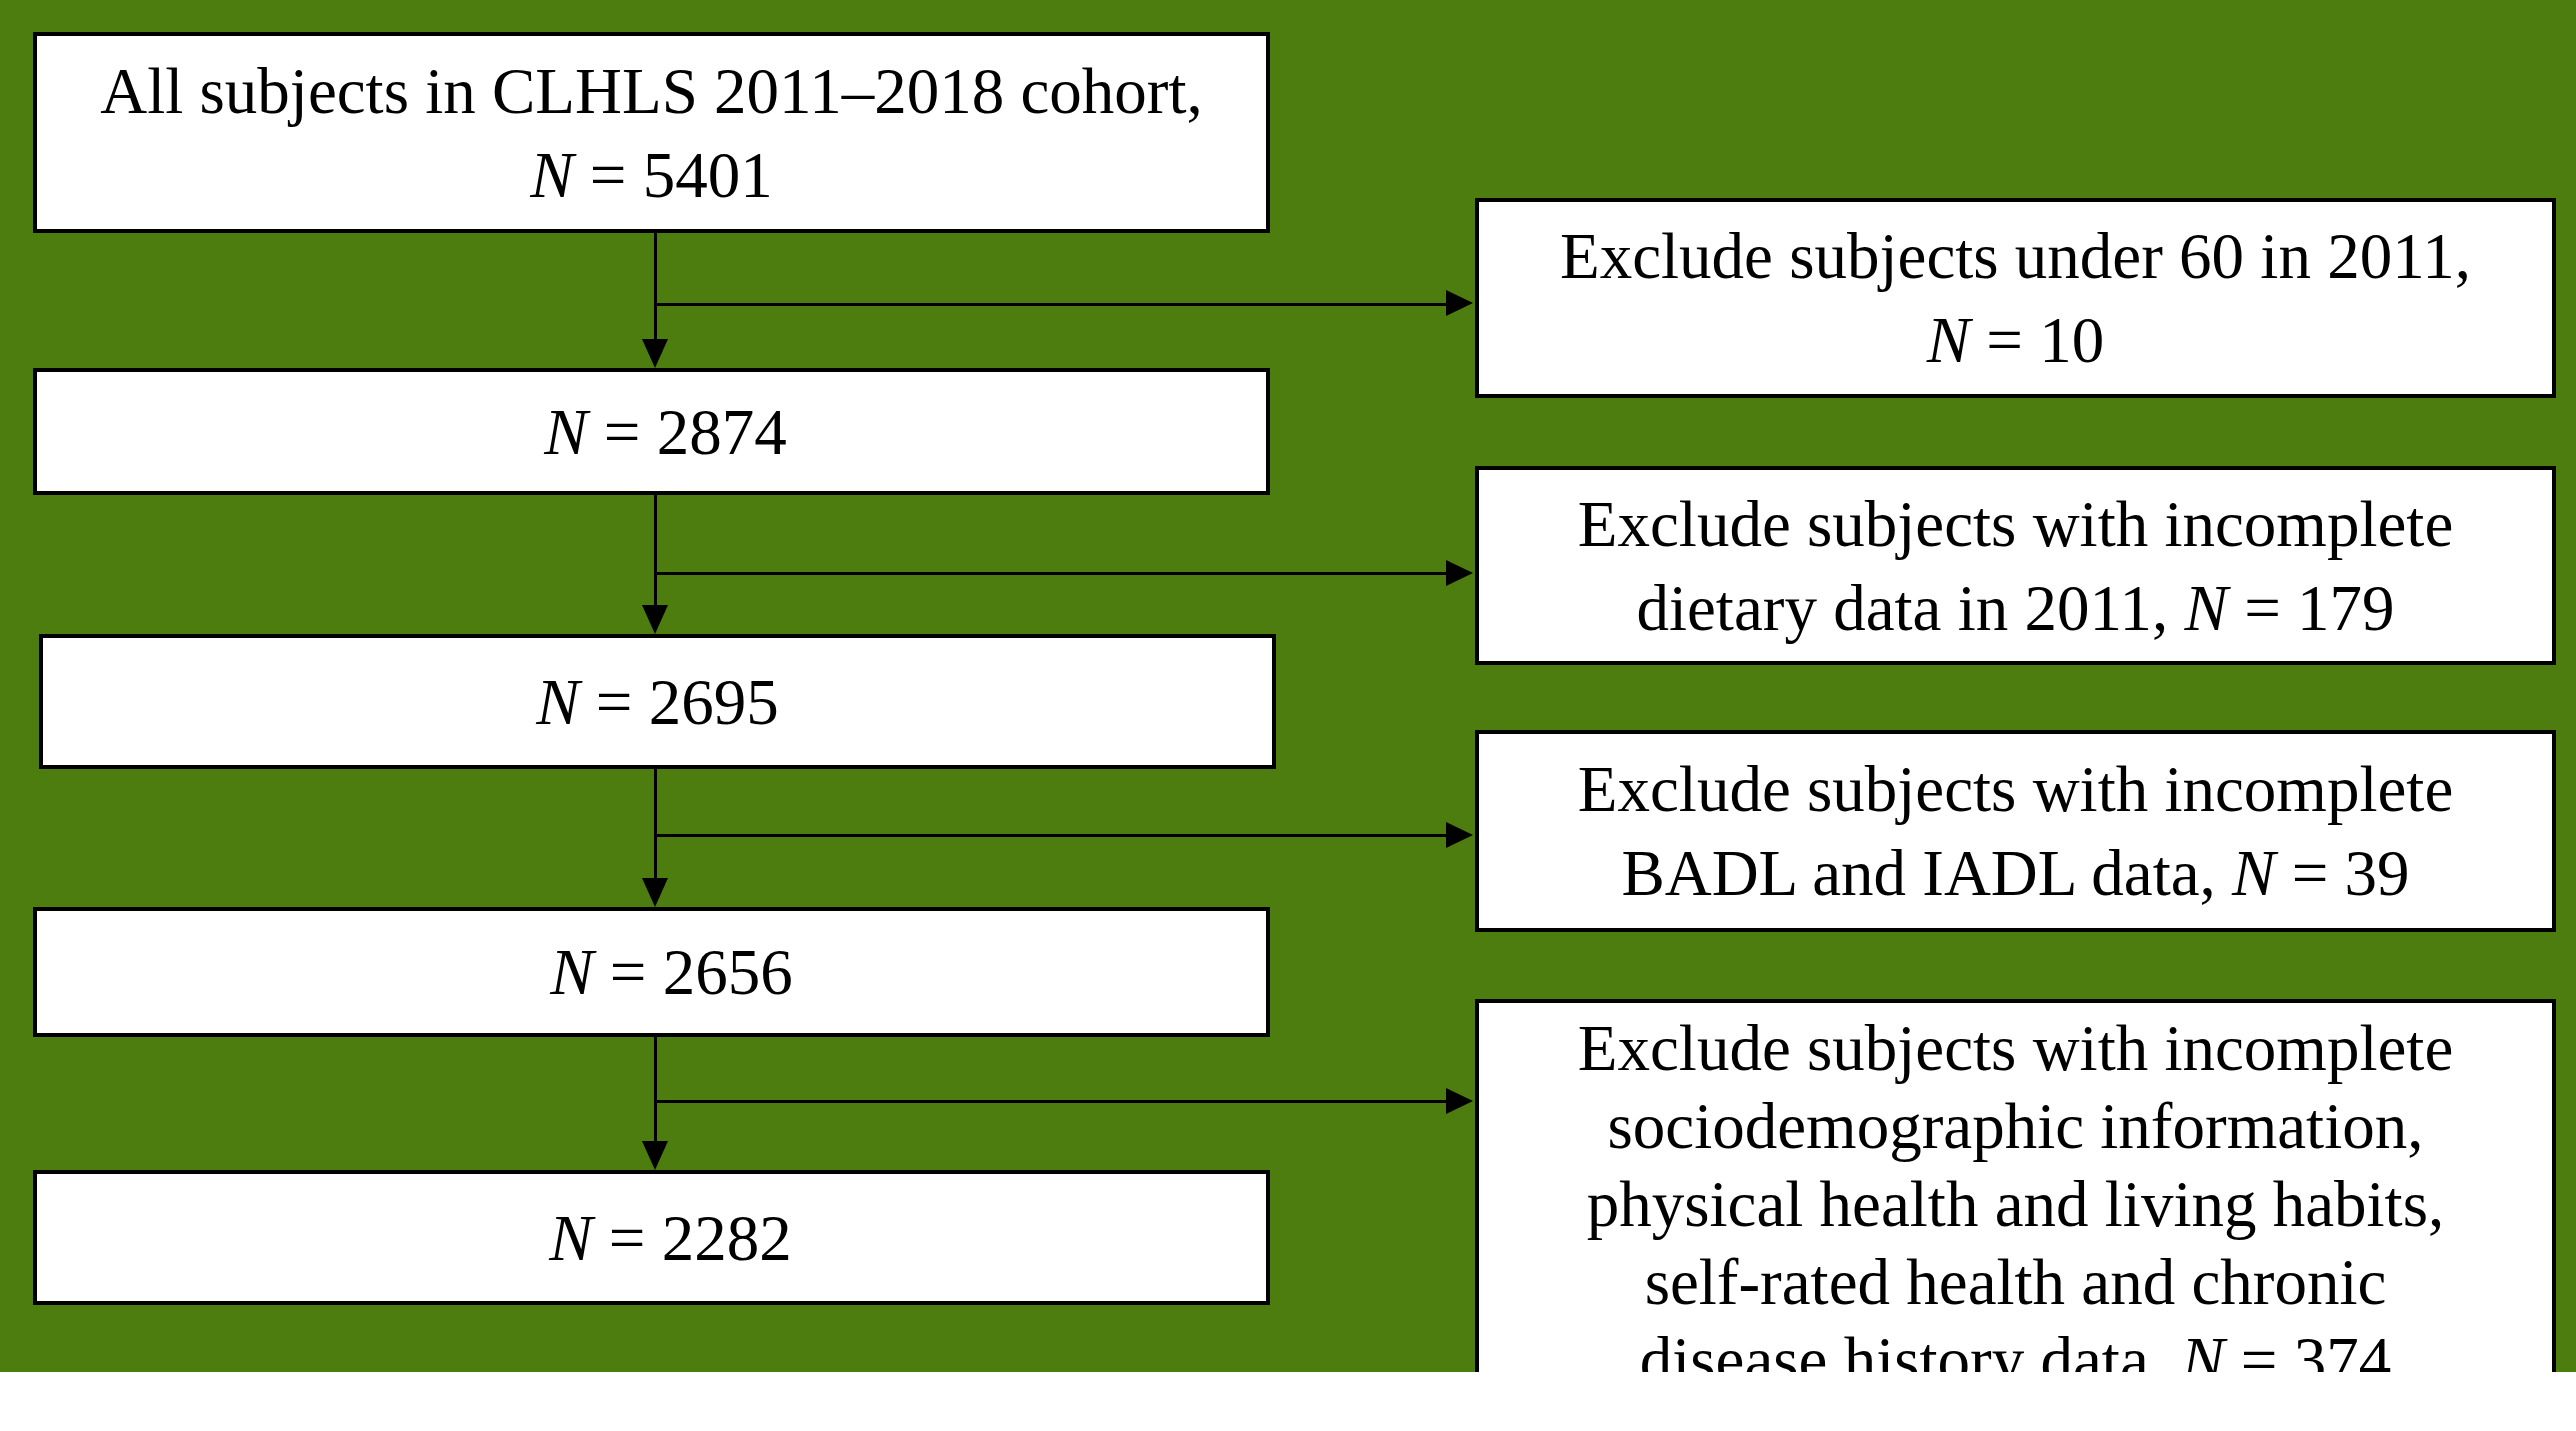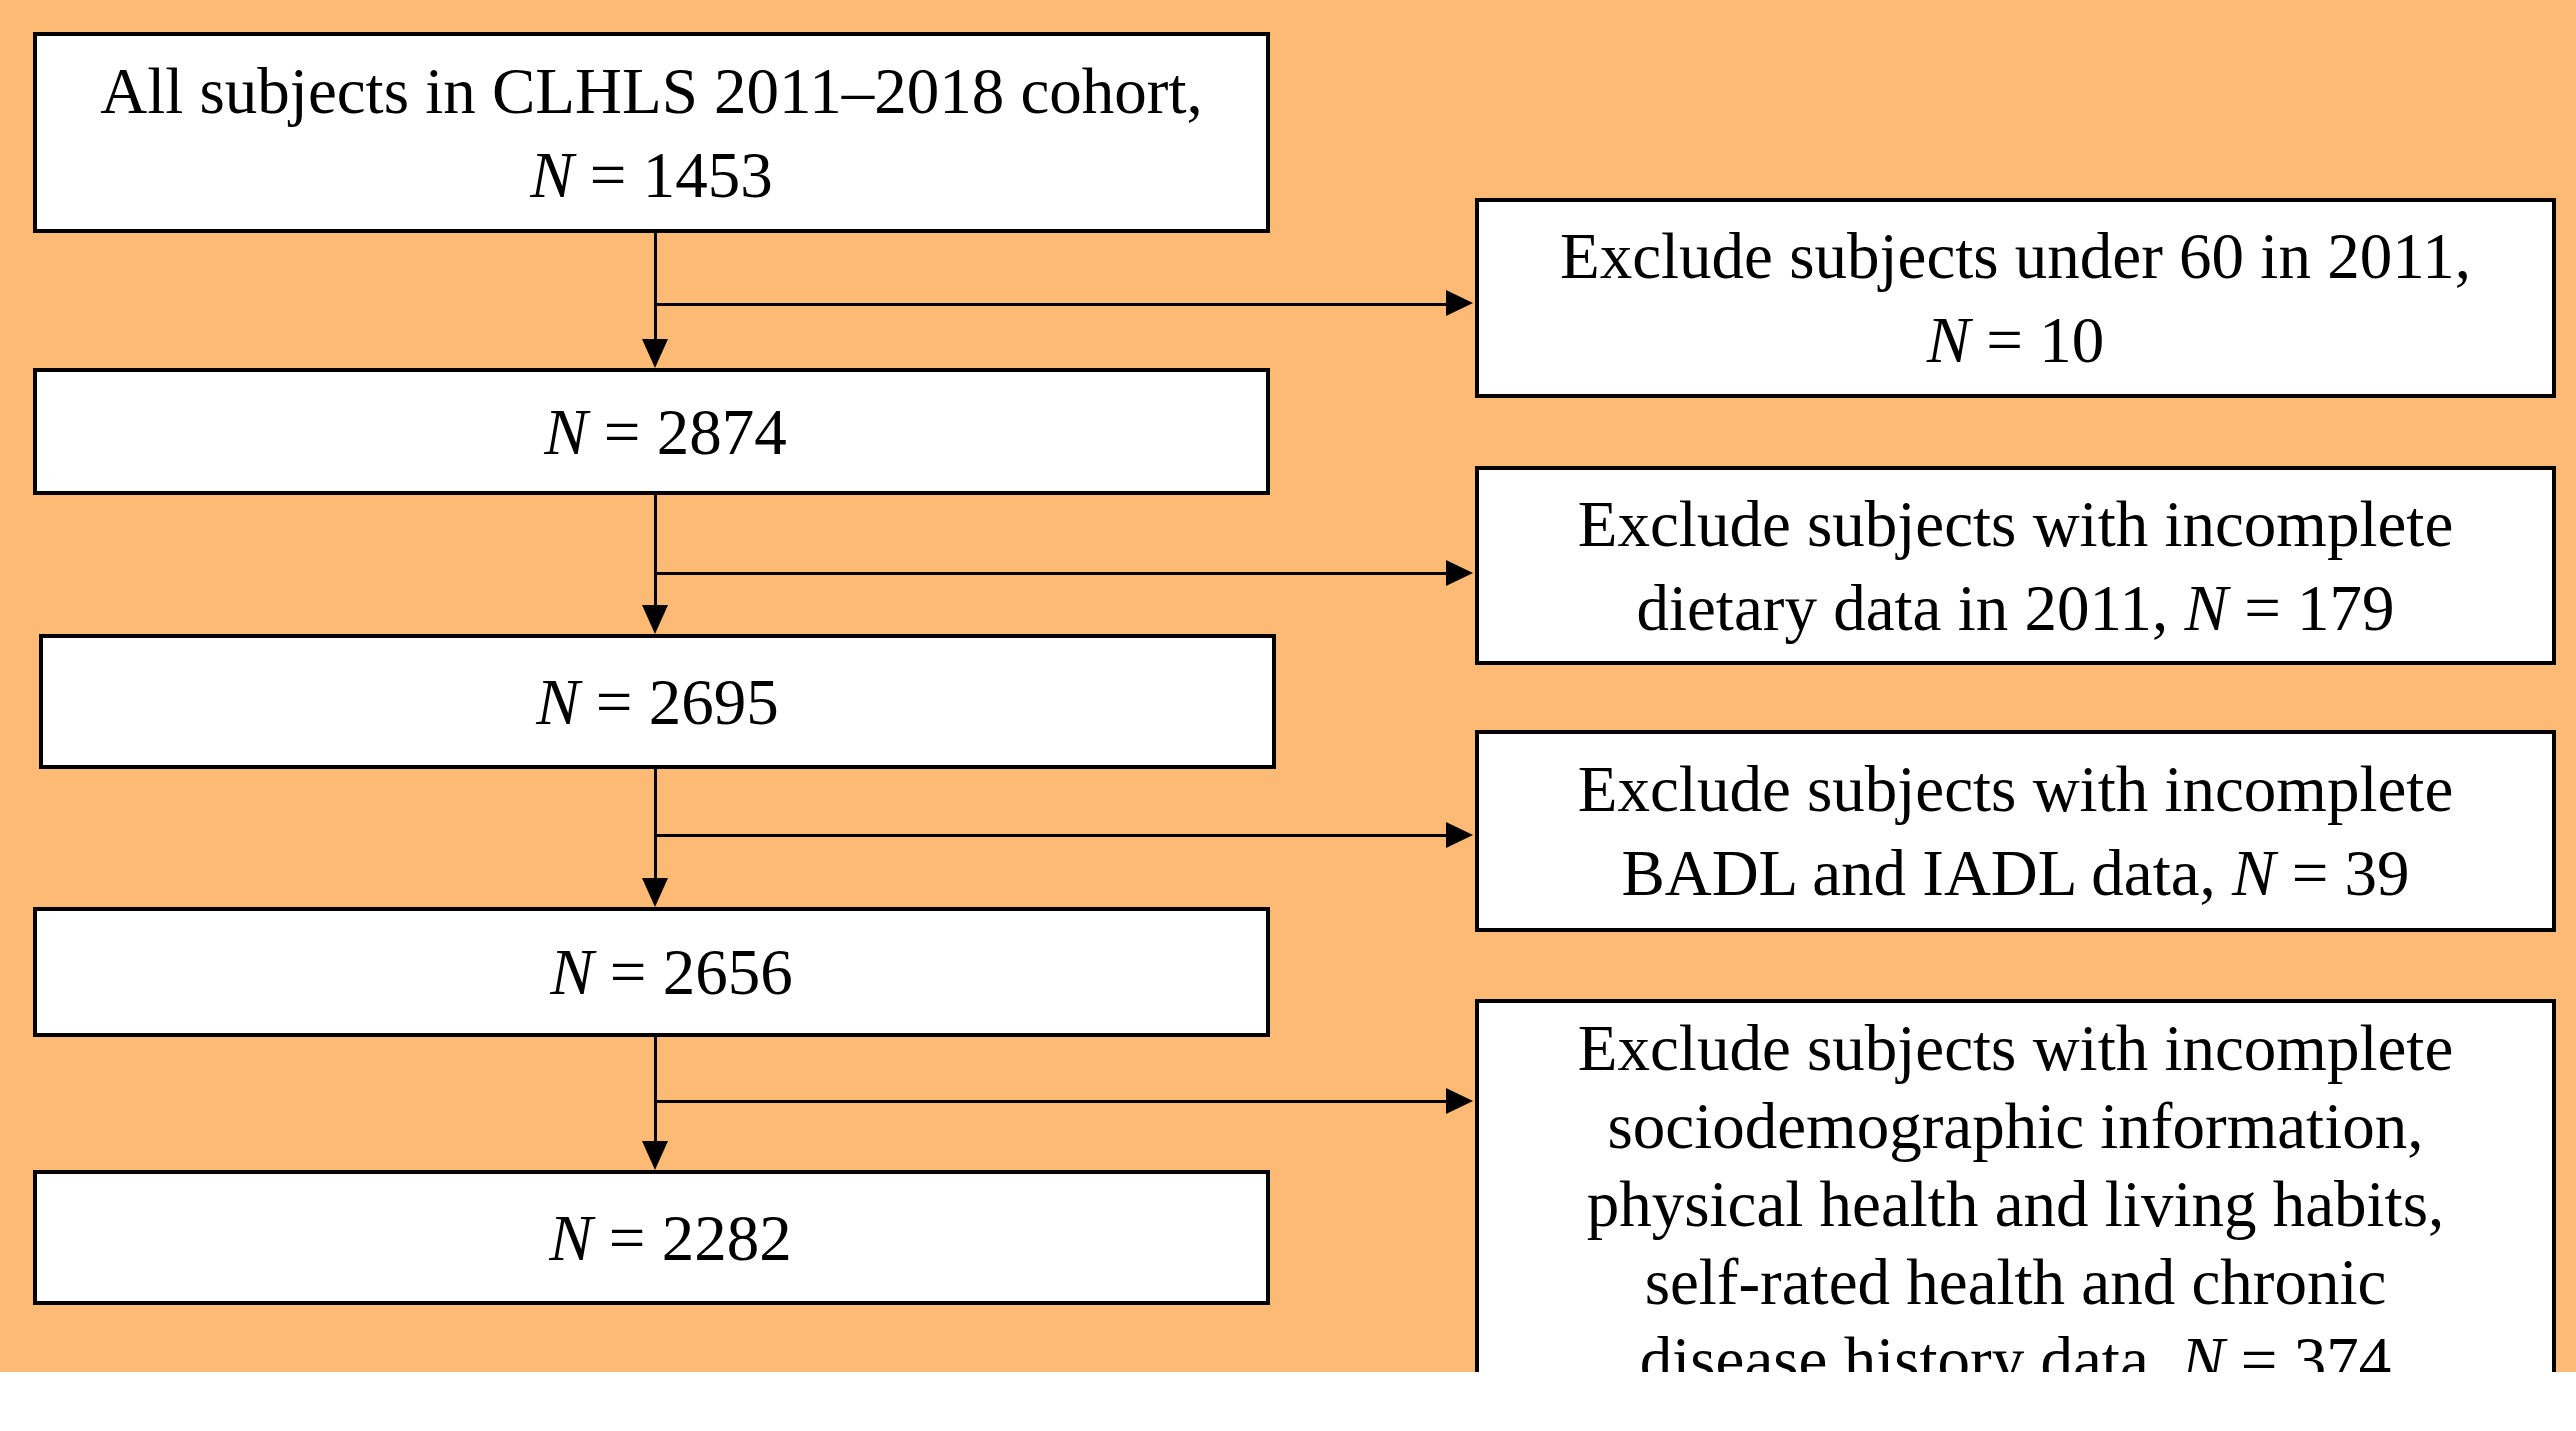--- a/index.html
+++ b/index.html
@@ -1,21 +1,21 @@
 <!DOCTYPE html>
 <html style="font-size:11.6px"><head>
 <meta charset="utf-8">
 <style>
   html, body { margin: 0; padding: 0; }
   body { background: #ffffff; }
   #canvas {
     position: relative;
     width: 2576px;
     height: 1372px;
-    background: #fdba74;
+    background: #4d7c0f;
     font-family: "Liberation Serif", "DejaVu Serif", serif;
     color: #000000;
     overflow: hidden;
   }
   .box {
     position: absolute;
     box-sizing: border-box;
     border: 4.3px solid #000000;
     background: #ffffff;
     display: flex;
@@ -45,21 +45,21 @@
     border-left: 27.5px solid #000000;
   }
 </style>
 </head>
 <body>
 
 <div id="canvas">
 
   <div class="box" style="left:33px; top:32px; width:1237px; height:201px;">
     <div class="bline"><span>All subjects in CLHLS 2011–2018 cohort,</span><i class="nvar"></i><span></span></div>
-    <div class="bline"><span></span><i class="nvar">N</i><span> = 1453</span></div>
+    <div class="bline"><span></span><i class="nvar">N</i><span> = 5401</span></div>
   </div>
 
   <div class="box" style="left:33px; top:368px; width:1237px; height:127px;padding-left:28px;">
     <div class="bline"><span></span><i class="nvar">N</i><span> = 2874</span></div>
   </div>
 
   <div class="box" style="left:39px; top:634px; width:1237px; height:135px;">
     <div class="bline"><span></span><i class="nvar">N</i><span> = 2695</span></div>
   </div>
 

